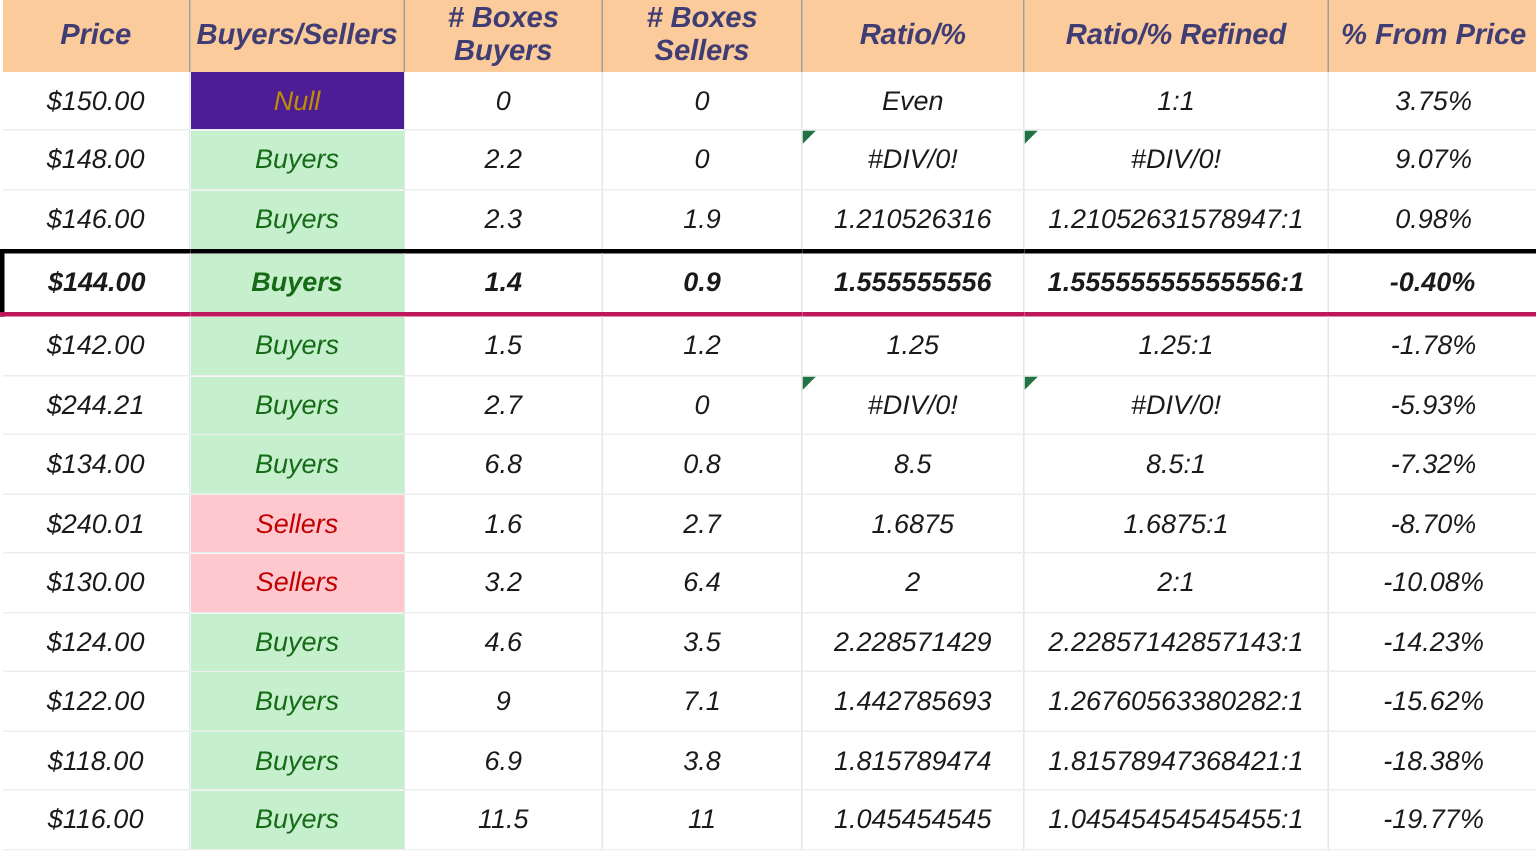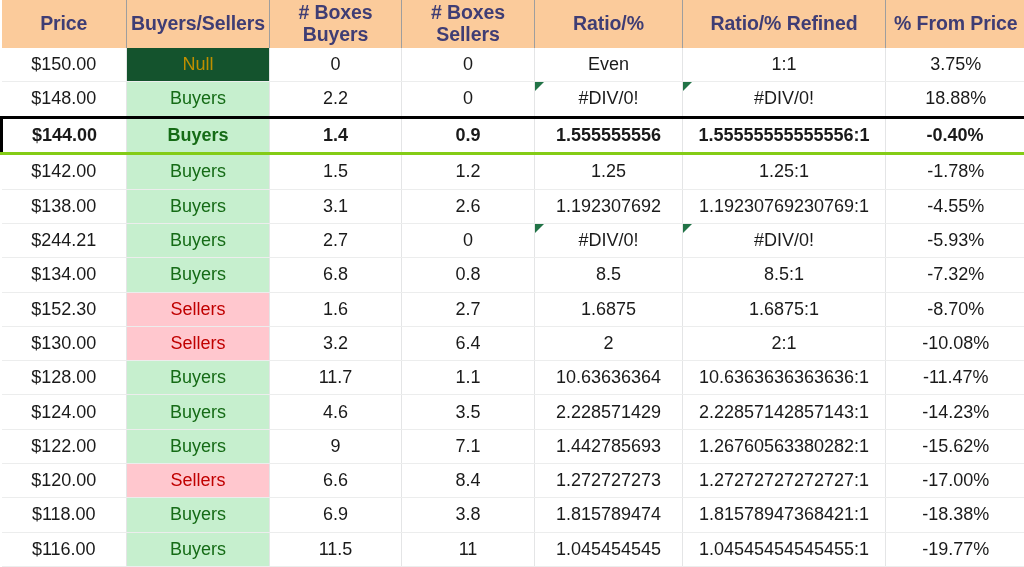--- a/index.html
+++ b/index.html
@@ -10,20 +10,21 @@
   body {
     width: 1024px;
     height: 567px;
     font-family: "Liberation Sans", sans-serif;
     overflow: hidden;
   }
   #sheet {
     width: 860px;
     height: 567px;
     position: relative;
+    font-style: italic;
   }
   table.grid {
     border-collapse: collapse;
     table-layout: fixed;
     width: 1024px;
     height: 567px;
   }
   table.grid col.c-price      { width: 125px; }
   table.grid col.c-bs         { width: 143px; }
   table.grid col.c-bb         { width: 132px; }
@@ -56,29 +57,29 @@
     border-bottom: 1px solid #eceded;
     border-right: 1px solid #e4e5e6;
     padding: 0 6px;
     white-space: nowrap;
     overflow: hidden;
     position: relative;
   }
   tbody td.last { border-right: none; }
 
   
-  td.sent-null   { background: #14532d; color: #bf8f00; }
+  td.sent-null   { background: #4c1d95; color: #bf8f00; }
   td.sent-buyers { background: #c6efce; color: #156b16; }
   td.sent-sellers{ background: #ffc7ce; color: #c00000; }
 
   
   tr.focus-row td {
     font-weight: bold;
     border-top: 3px solid #000000;
-    border-bottom: 3px solid #84cc16;
+    border-bottom: 3px solid #be185d;
   }
   tr.focus-row td.edge-left  { border-left: 3px solid #000000; }
   tr.focus-row td.edge-right { border-right: 3px solid #000000; }
 
   
   .cmt-flag {
     position: absolute;
     top: 0;
     left: 0;
     width: 0;
@@ -128,122 +129,104 @@
           <td>1:1</td>
           <td class="last edge-right">3.75%</td>
         </tr>
         <tr>
           <td class="edge-left">$148.00</td>
           <td class="sent-buyers">Buyers</td>
           <td>2.2</td>
           <td>0</td>
           <td><span class="cmt-flag"></span>#DIV/0!</td>
           <td><span class="cmt-flag"></span>#DIV/0!</td>
-          <td class="last edge-right">18.88%</td>
+          <td class="last edge-right">9.07%</td>
+        </tr>
+        <tr>
+          <td class="edge-left">$146.00</td>
+          <td class="sent-buyers">Buyers</td>
+          <td>2.3</td>
+          <td>1.9</td>
+          <td>1.210526316</td>
+          <td>1.21052631578947:1</td>
+          <td class="last edge-right">0.98%</td>
         </tr>
         <tr class="focus-row">
           <td class="edge-left">$144.00</td>
           <td class="sent-buyers">Buyers</td>
           <td>1.4</td>
           <td>0.9</td>
           <td>1.555555556</td>
           <td>1.55555555555556:1</td>
           <td class="last edge-right">-0.40%</td>
         </tr>
         <tr>
           <td class="edge-left">$142.00</td>
           <td class="sent-buyers">Buyers</td>
           <td>1.5</td>
           <td>1.2</td>
           <td>1.25</td>
           <td>1.25:1</td>
           <td class="last edge-right">-1.78%</td>
         </tr>
         <tr>
-          <td class="edge-left">$138.00</td>
-          <td class="sent-buyers">Buyers</td>
-          <td>3.1</td>
-          <td>2.6</td>
-          <td>1.192307692</td>
-          <td>1.19230769230769:1</td>
-          <td class="last edge-right">-4.55%</td>
-        </tr>
-        <tr>
           <td class="edge-left">$244.21</td>
           <td class="sent-buyers">Buyers</td>
           <td>2.7</td>
           <td>0</td>
           <td><span class="cmt-flag"></span>#DIV/0!</td>
           <td><span class="cmt-flag"></span>#DIV/0!</td>
           <td class="last edge-right">-5.93%</td>
         </tr>
         <tr>
           <td class="edge-left">$134.00</td>
           <td class="sent-buyers">Buyers</td>
           <td>6.8</td>
           <td>0.8</td>
           <td>8.5</td>
           <td>8.5:1</td>
           <td class="last edge-right">-7.32%</td>
         </tr>
         <tr>
-          <td class="edge-left">$152.30</td>
+          <td class="edge-left">$240.01</td>
           <td class="sent-sellers">Sellers</td>
           <td>1.6</td>
           <td>2.7</td>
           <td>1.6875</td>
           <td>1.6875:1</td>
           <td class="last edge-right">-8.70%</td>
         </tr>
         <tr>
           <td class="edge-left">$130.00</td>
           <td class="sent-sellers">Sellers</td>
           <td>3.2</td>
           <td>6.4</td>
           <td>2</td>
           <td>2:1</td>
           <td class="last edge-right">-10.08%</td>
         </tr>
         <tr>
-          <td class="edge-left">$128.00</td>
-          <td class="sent-buyers">Buyers</td>
-          <td>11.7</td>
-          <td>1.1</td>
-          <td>10.63636364</td>
-          <td>10.6363636363636:1</td>
-          <td class="last edge-right">-11.47%</td>
-        </tr>
-        <tr>
           <td class="edge-left">$124.00</td>
           <td class="sent-buyers">Buyers</td>
           <td>4.6</td>
           <td>3.5</td>
           <td>2.228571429</td>
           <td>2.22857142857143:1</td>
           <td class="last edge-right">-14.23%</td>
         </tr>
         <tr>
           <td class="edge-left">$122.00</td>
           <td class="sent-buyers">Buyers</td>
           <td>9</td>
           <td>7.1</td>
           <td>1.442785693</td>
           <td>1.26760563380282:1</td>
           <td class="last edge-right">-15.62%</td>
         </tr>
         <tr>
-          <td class="edge-left">$120.00</td>
-          <td class="sent-sellers">Sellers</td>
-          <td>6.6</td>
-          <td>8.4</td>
-          <td>1.272727273</td>
-          <td>1.27272727272727:1</td>
-          <td class="last edge-right">-17.00%</td>
-        </tr>
-        <tr>
           <td class="edge-left">$118.00</td>
           <td class="sent-buyers">Buyers</td>
           <td>6.9</td>
           <td>3.8</td>
           <td>1.815789474</td>
           <td>1.81578947368421:1</td>
           <td class="last edge-right">-18.38%</td>
         </tr>
         <tr>
           <td class="edge-left">$116.00</td>

